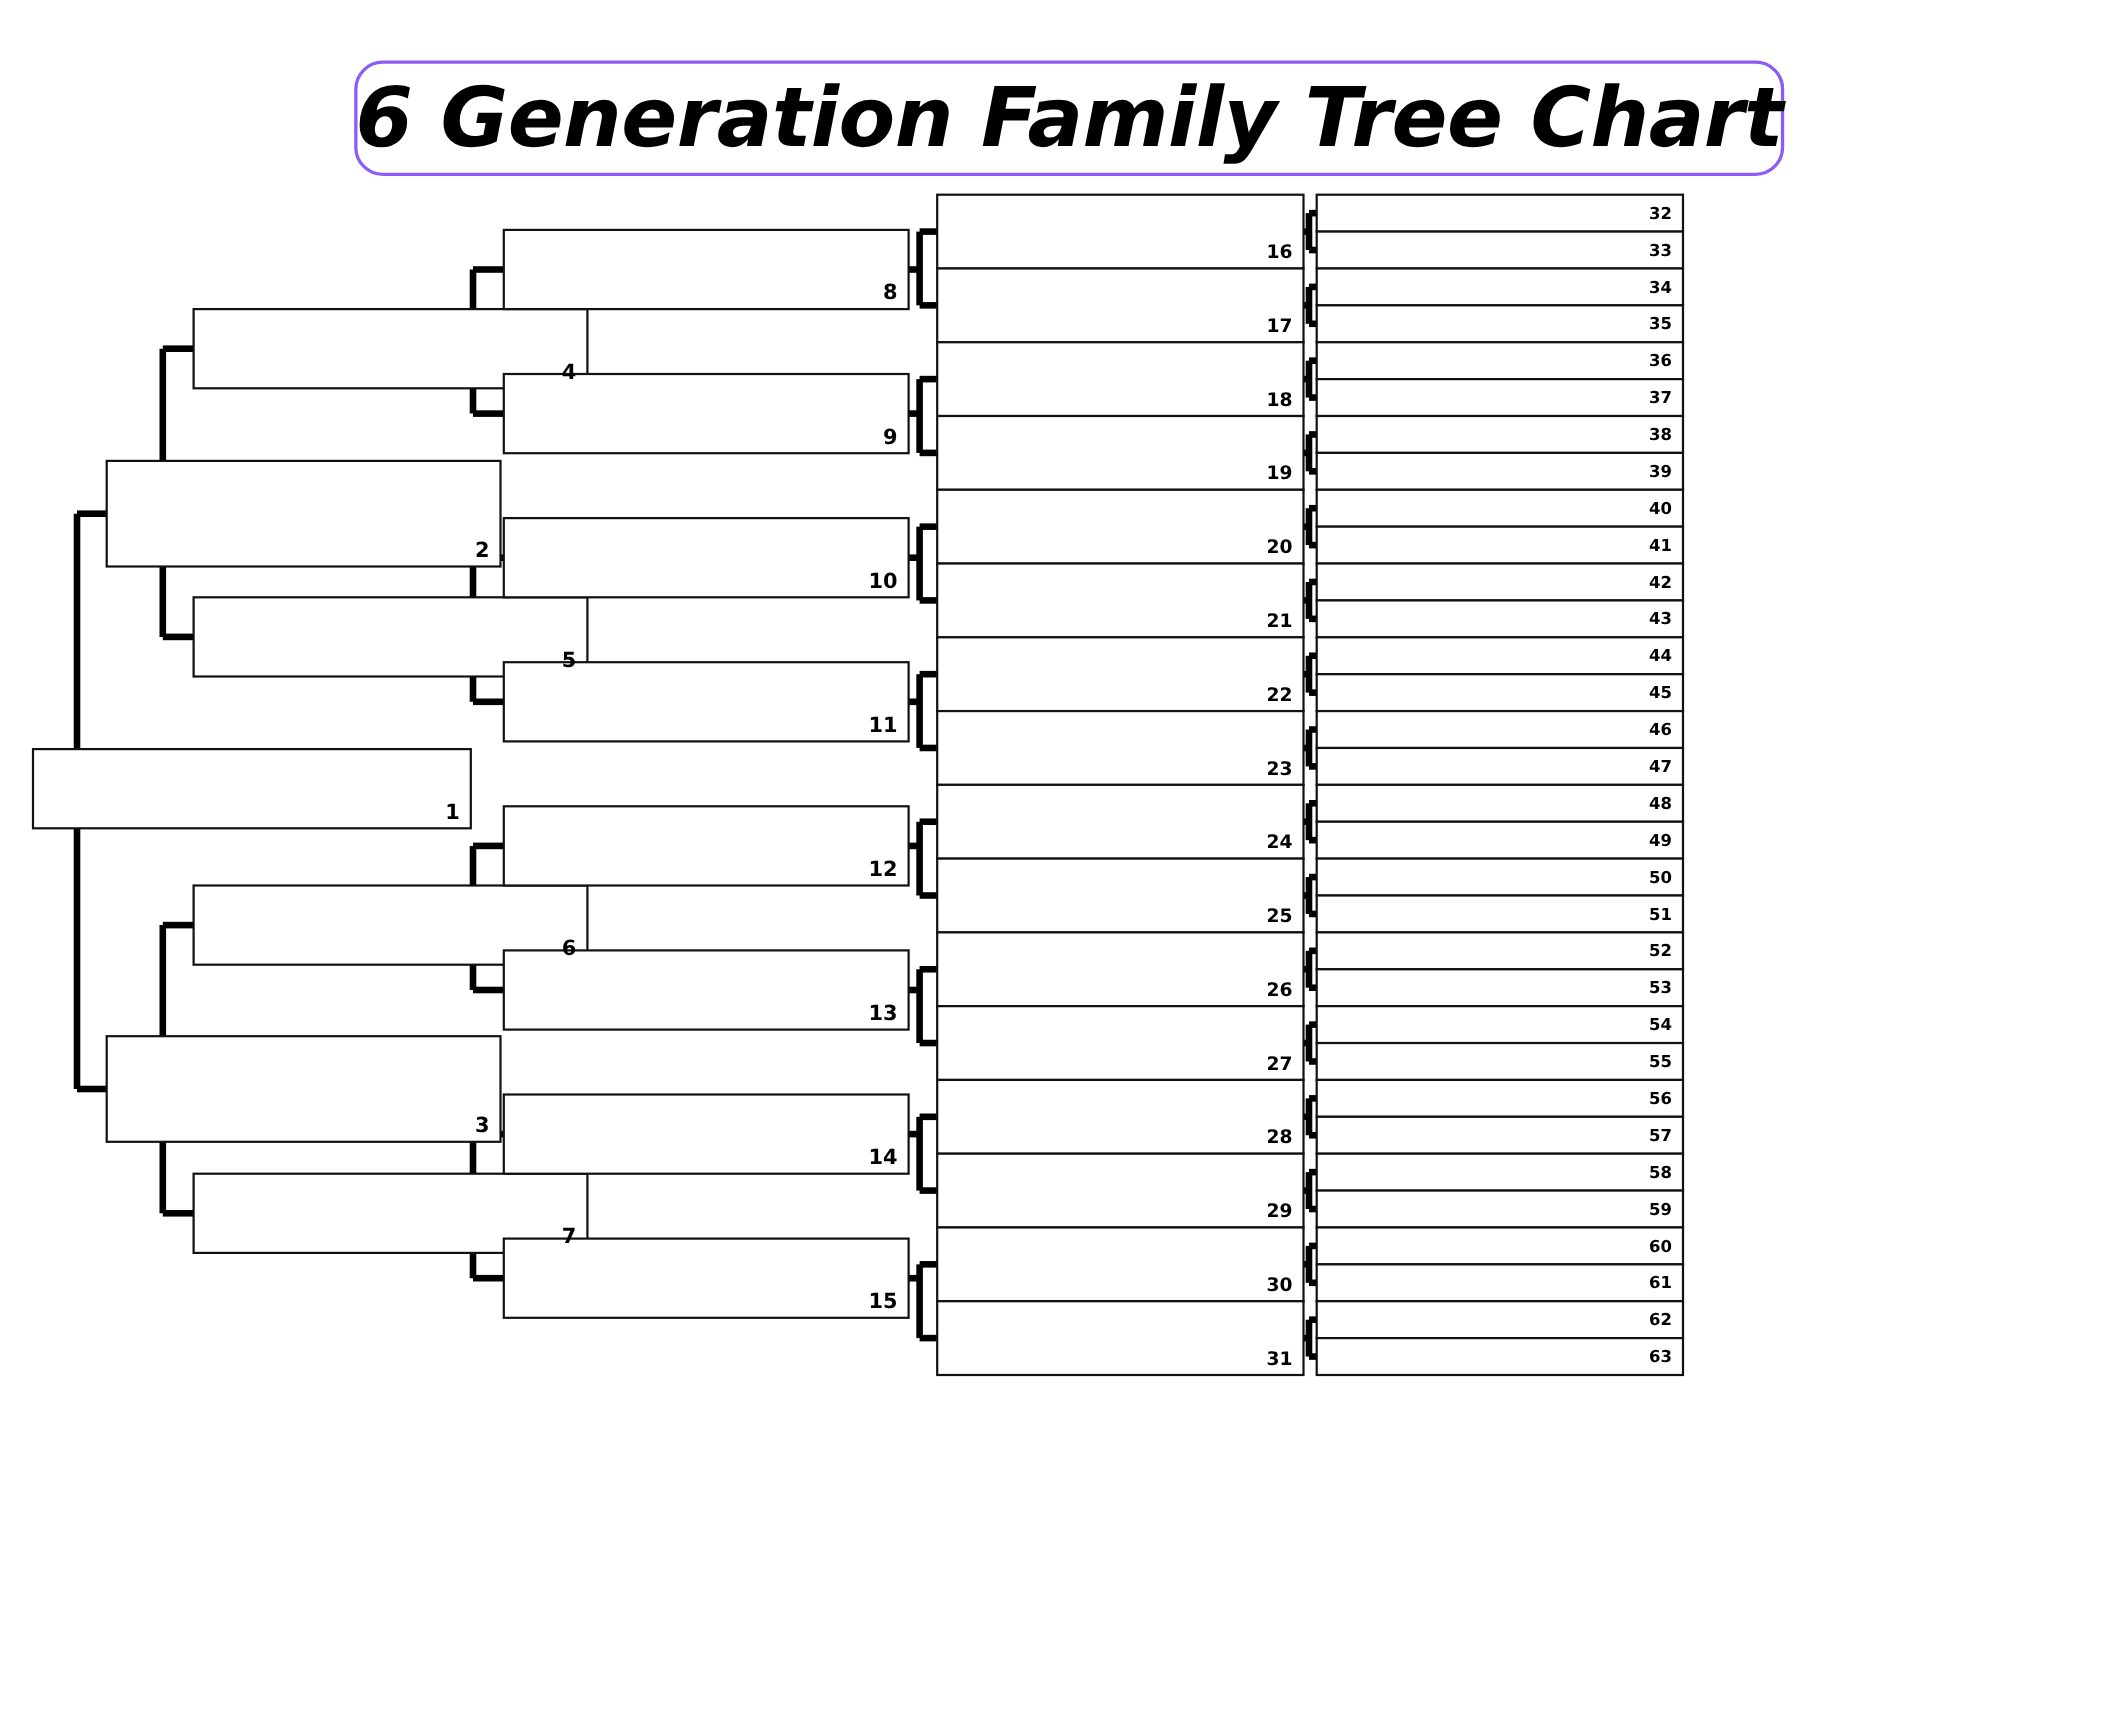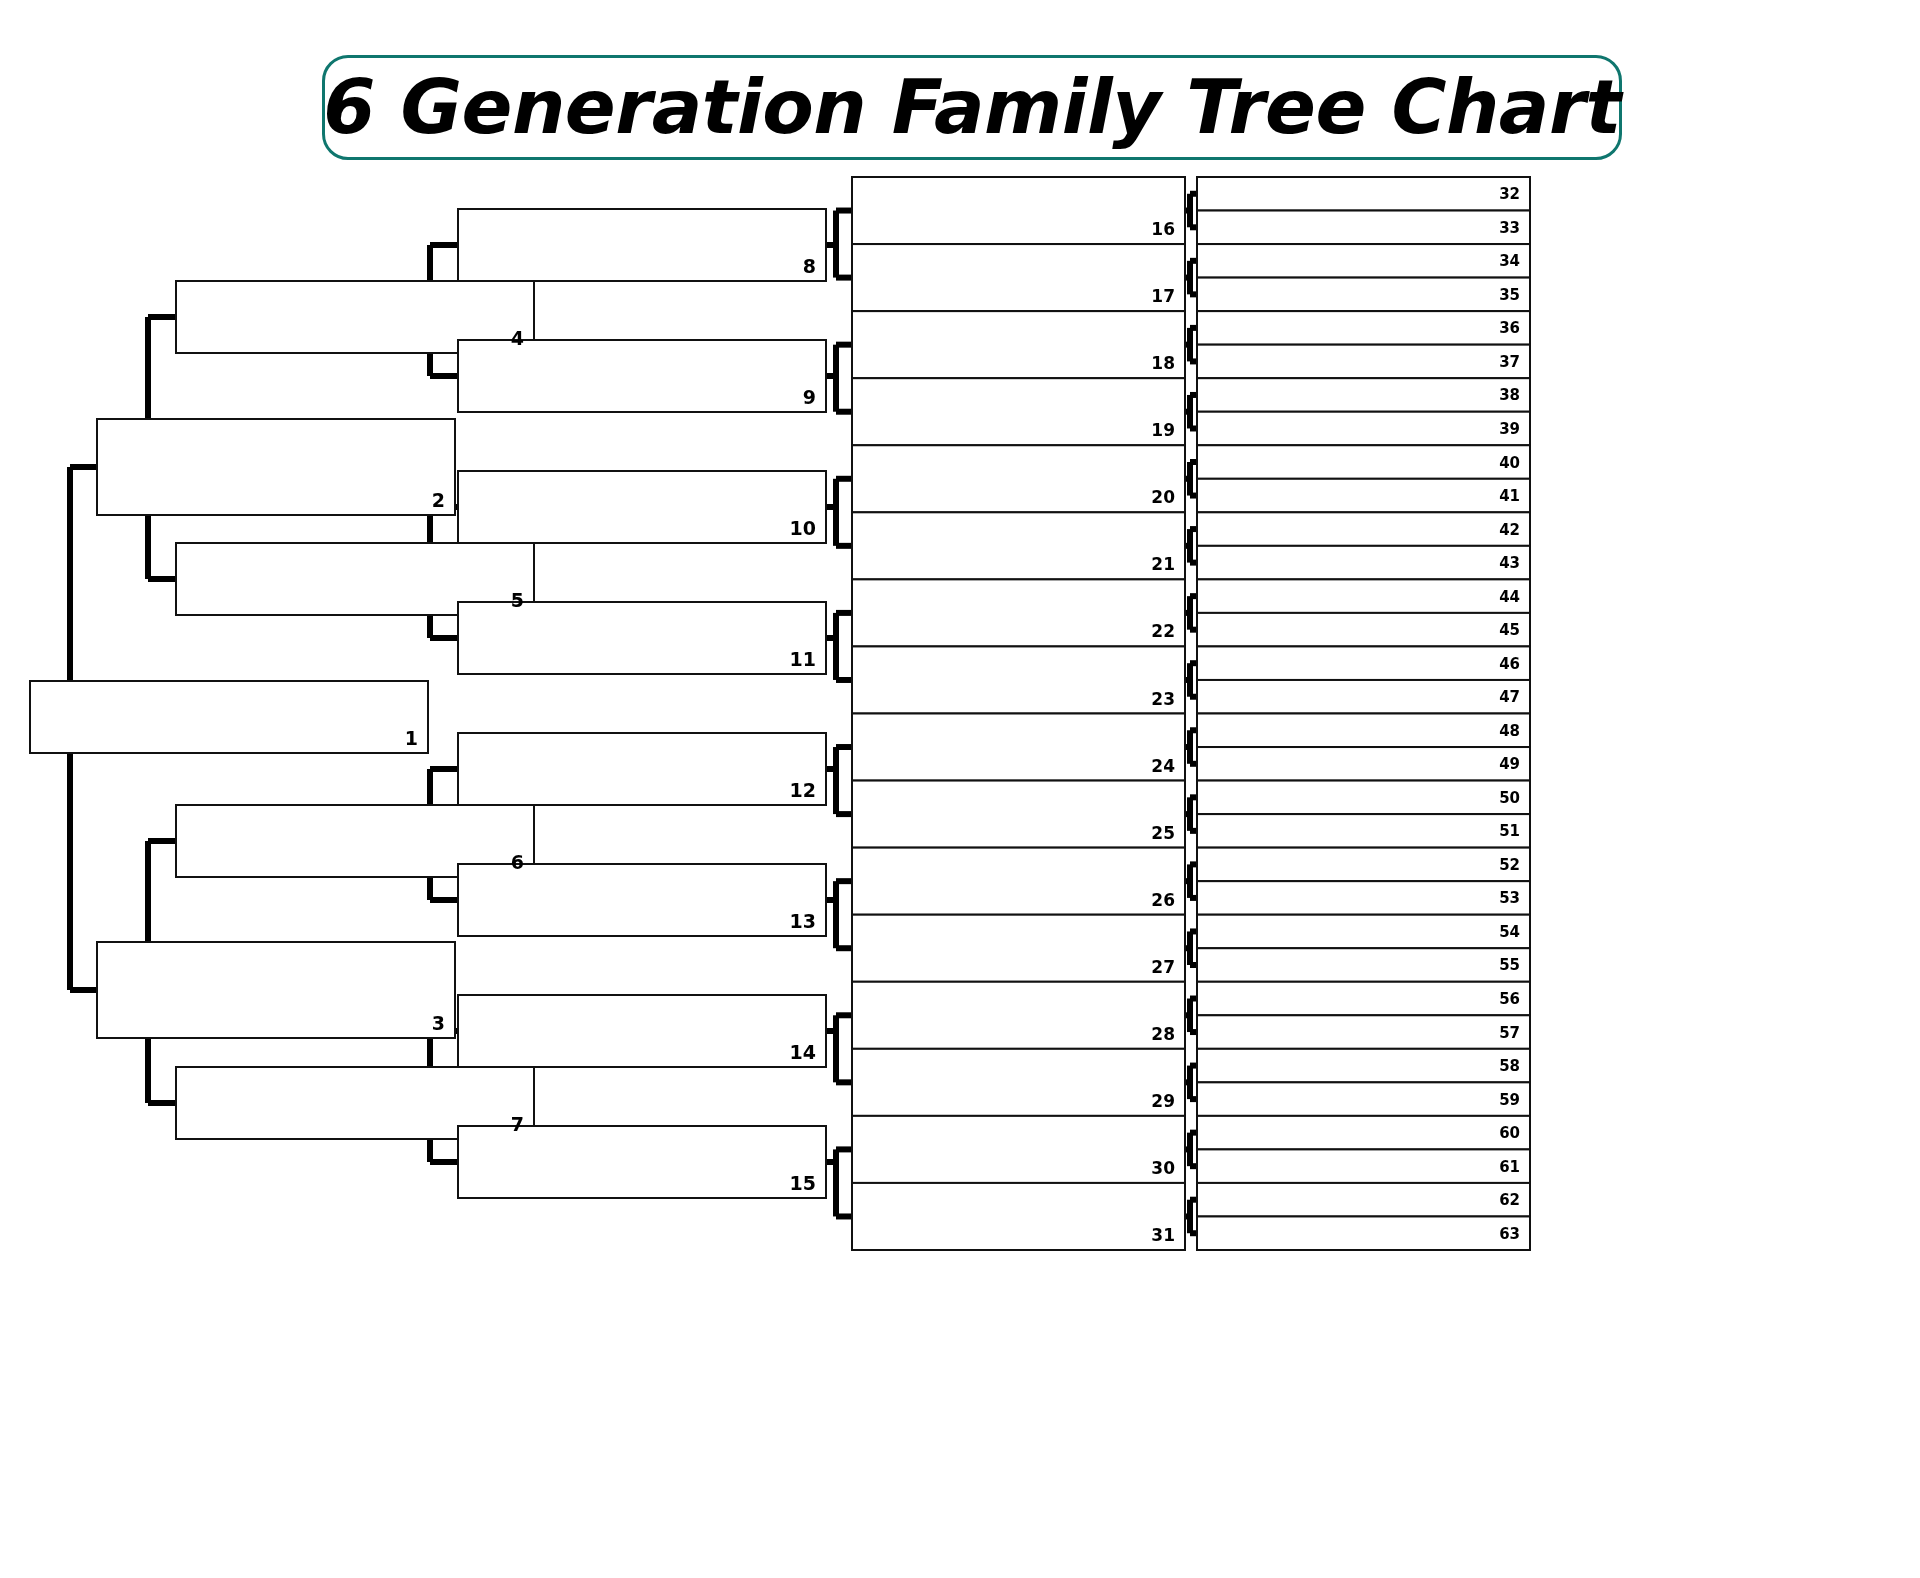--- a/index.html
+++ b/index.html
@@ -19,21 +19,21 @@
     inset: 0;
     background: #ffffff;
   }
   
   #title-box {
     position: absolute;
     left: 322px;
     top: 55px;
     width: 1300px;
     height: 105px;
-    border: 3px solid #0f766e;
+    border: 3px solid #8b5cf6;
     border-radius: 26px;
     background: #ffffff;
     box-sizing: border-box;
     display: flex;
     align-items: center;
     justify-content: center;
   }
   #title-text {
     font-family: "DejaVu Sans", "Liberation Sans", sans-serif;
     font-size: 75px;

